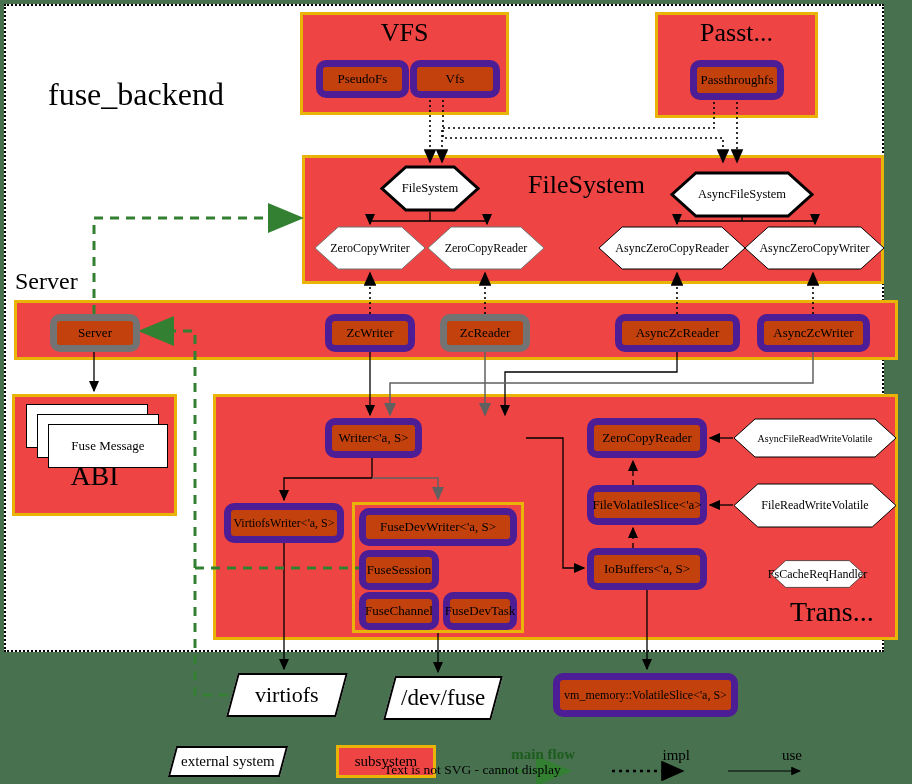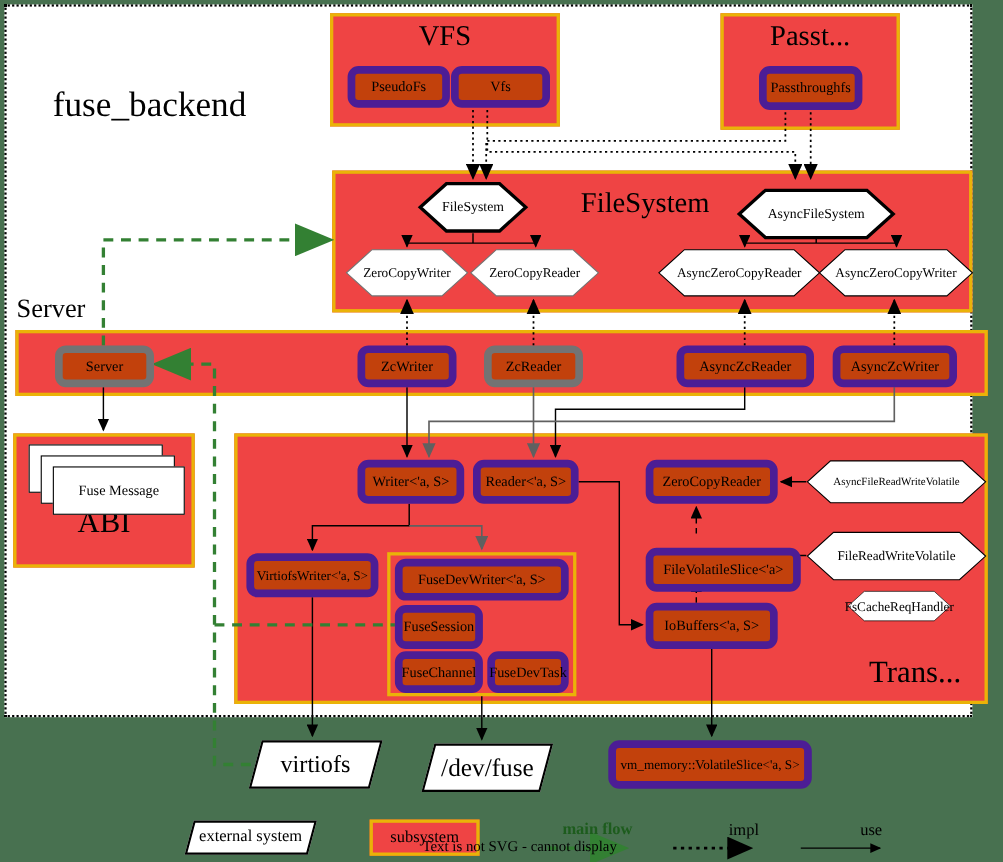--- a/index.html
+++ b/index.html
@@ -161,39 +161,38 @@
   <div class="node" style="left:325px;top:314px;width:90px;height:38px">ZcWriter</div>
   <div class="node gray" style="left:440px;top:314px;width:90px;height:38px">ZcReader</div>
   <div class="node" style="left:615px;top:314px;width:125px;height:38px">AsyncZcReader</div>
   <div class="node" style="left:757px;top:314px;width:113px;height:38px">AsyncZcWriter</div>
 
   <div class="card" style="left:26px;top:404px;width:122px;height:44px"></div>
   <div class="card" style="left:37px;top:414px;width:122px;height:44px"></div>
   <div class="card front" style="left:48px;top:424px;width:120px;height:44px">Fuse Message</div>
 
   <div class="node" style="left:325px;top:418px;width:97px;height:40px">Writer&lt;'a, S&gt;</div>
-  <div class="node" style="left:430px;top:418px;width:96px;height:40px">Reader&lt;'a, S&gt;</div>
   <div class="node" style="left:587px;top:418px;width:120px;height:40px">ZeroCopyReader</div>
-  <div class="node" style="left:587px;top:498px;width:141px;height:40px">FileVolatileSlice&lt;'a&gt;</div>
+  <div class="node" style="left:587px;top:485px;width:120px;height:40px">FileVolatileSlice&lt;'a&gt;</div>
   <div class="node" style="left:587px;top:548px;width:120px;height:42px">IoBuffers&lt;'a, S&gt;</div>
   <div class="node small" style="left:224px;top:503px;width:120px;height:40px">VirtiofsWriter&lt;'a, S&gt;</div>
 
   <div class="hex" style="left:733px;top:418px;width:164px;height:40px">
     <svg viewBox="0 0 164 40">
         <polygon fill="#fff" stroke="#000" points="22,1 142,1 163,20 142,39 22,39 1,20" stroke-width="1"></polygon>
       </svg>
     <span class="lbl" style="font-size:10px">AsyncFileReadWriteVolatile</span>
   </div>
   <div class="hex" style="left:733px;top:483px;width:164px;height:45px">
     <svg viewBox="0 0 164 45">
         <polygon fill="#fff" stroke="#000" points="24.750000000000004,1 139.25,1 163,22.5 139.25,44 24.750000000000004,44 1,22.5" stroke-width="1"></polygon>
       </svg>
     <span class="lbl">FileReadWriteVolatile</span>
   </div>
-  <div class="hex" style="left:740px;top:537px;width:155px;height:28px">
+  <div class="hex" style="left:740px;top:560px;width:155px;height:28px">
     <svg viewBox="0 0 155 46">
         <polygon fill="#fff" stroke="#000" points="25.3,1 129.7,1 154,23 129.7,45 25.3,45 1,23" stroke-width="1"></polygon>
       </svg>
     <span class="lbl">FsCacheReqHandler</span>
   </div>
 
   <div class="node" style="left:359px;top:508px;width:158px;height:38px">FuseDevWriter&lt;'a, S&gt;</div>
   <div class="node" style="left:359px;top:550px;width:80px;height:40px">FuseSession</div>
   <div class="node" style="left:359px;top:592px;width:80px;height:38px">FuseChannel</div>
   <div class="node" style="left:443px;top:592px;width:74px;height:38px">FuseDevTask</div>

